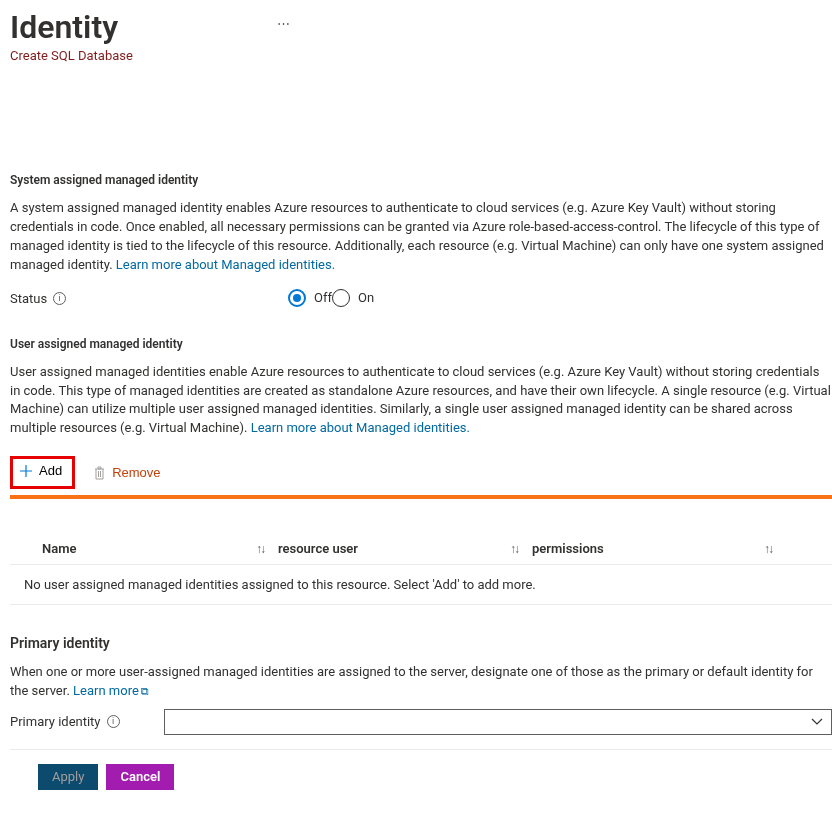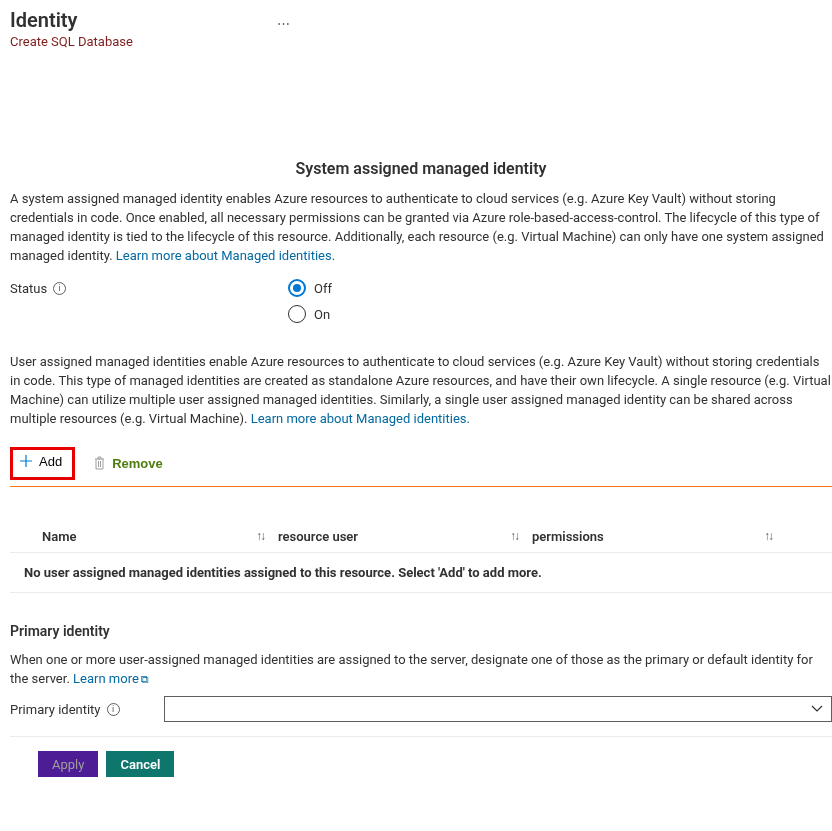--- a/index.html
+++ b/index.html
@@ -4,90 +4,90 @@
   <style>
     * { box-sizing: border-box; margin: 0; padding: 0; }
     body {
       font-family: "Segoe UI", -apple-system, BlinkMacSystemFont, Roboto, sans-serif;
       font-size: 13px;
       color: #323130;
       background: #ffffff;
       width: 832px;
       padding: 8px 0 0 10px;
     }
-    .page-title { font-size: 20px; font-weight: 600; line-height: 1.2; }
+    .page-title { font-size: 32px; font-weight: 600; line-height: 1.2; }
     .subtitle { font-size: 13px; color: #7f1d1d; margin-top: 2px; }
     .title-row { display: flex; align-items: flex-start; }
     .more-btn { margin-left: 140px; margin-top: 4px; cursor: pointer; padding: 4px; color: #323130; }
 
     .section { margin-top: 110px; }
     .section + .section { margin-top: 30px; }
-    .section-heading { font-size: 16px; font-weight: 600; margin-bottom: 12px; text-align: center; }
+    .section-heading { font-size: 12px; font-weight: 600; margin-bottom: 12px; }
     .section-desc { font-size: 13px; line-height: 1.45; color: #323130; margin-bottom: 14px; }
     .link { color: #0369a1; text-decoration: none; cursor: pointer; }
 
-    .field-row { display: flex; align-items: flex-start; margin-top: 8px; }
+    .field-row { display: flex; align-items: center; margin-top: 8px; }
     .field-label { font-size: 13px; display: flex; align-items: center; width: 278px; gap: 6px; padding-top: 2px; }
     .info-icon {
       width: 13px; height: 13px; border: 1px solid #605e5c; border-radius: 50%;
       display: inline-flex; align-items: center; justify-content: center;
       font-size: 9px; color: #605e5c; line-height: 1;
     }
-    .radio-group { display: flex; flex-direction: column; gap: 8px; }
+    .radio-group { display: flex; flex-direction: row; }
     .radio-item { display: flex; align-items: center; gap: 8px; cursor: pointer; }
     .radio-circle {
       width: 18px; height: 18px; border-radius: 50%; border: 1px solid #323130;
       display: flex; align-items: center; justify-content: center;
     }
     .radio-circle.selected { border: 2px solid #0078d4; }
     .radio-dot { width: 8px; height: 8px; border-radius: 50%; background: #0078d4; }
 
     .toolbar {
       display: flex; align-items: center; gap: 12px; margin-top: 18px;
-      border-bottom: 1px solid #f97316; padding-bottom: 6px;
+      border-bottom: 4px solid #f97316; padding-bottom: 6px;
     }
     .tool-btn {
       display: flex; align-items: center; gap: 6px; font-size: 13px;
       background: none; border: none; cursor: pointer; padding: 4px 6px;
     }
     .tool-btn .plus-icon { color: #0078d4; }
-    .tool-btn.disabled { color: #4d7c0f; cursor: default; font-weight: bold; }
+    .tool-btn.disabled { color: #c2410c; cursor: default; }
     .tool-btn.disabled svg { stroke: #a19f9d; fill: none; }
     .highlight-box { border: 3px solid #e60000; padding: 0 4px 4px 0; }
 
     .table { margin-top: 42px; }
     .thead { display: flex; border-bottom: 1px solid #edebe9; padding: 0 0 8px 32px; }
     .th { font-size: 13px; font-weight: 600; display: flex; align-items: center; justify-content: space-between; padding-right: 14px; }
     .col-name { width: 236px; }
     .col-rg { width: 254px; }
     .col-sub { width: 254px; }
     .sort-icon { color: #605e5c; font-size: 12px; letter-spacing: -2px; }
-    .empty-row { padding: 12px 8px 12px 14px; font-size: 13px; color: #323130; border-bottom: 1px solid #edebe9; font-weight: bold; }
+    .empty-row { padding: 12px 8px 12px 14px; font-size: 13px; color: #323130; border-bottom: 1px solid #edebe9; }
 
     .primary-section { margin-top: 30px; }
     .primary-heading { font-size: 14px; font-weight: 600; margin-bottom: 12px; }
     .primary-desc { font-size: 13px; line-height: 1.45; margin-bottom: 8px; }
     .ext-icon { font-size: 11px; margin-left: 2px; }
 
     .select-row { display: flex; align-items: center; gap: 6px; border-bottom: 1px solid #edebe9; padding-bottom: 14px; }
     .select-label { font-size: 13px; width: 148px; display: flex; align-items: center; gap: 6px; }
     .select-input {
       flex: 1; height: 26px; border: 1px solid #605e5c; background: #fff;
       display: flex; align-items: center; justify-content: flex-end; padding: 0 8px;
       cursor: pointer;
     }
     .chev { font-size: 12px; color: #323130; }
 
     .footer { display: flex; gap: 8px; margin-top: 14px; padding-left: 28px; }
     .btn {
       height: 26px; padding: 0 14px; font-size: 13px; border: none;
       cursor: pointer; font-family: inherit;
     }
-    .btn.apply { background: #4c1d95; color: #a19f9d; cursor: default; }
-    .btn.cancel { background: #0f766e; color: #fff; font-weight: 600; }
+    .btn.apply { background: #0c4a6e; color: #a19f9d; cursor: default; }
+    .btn.cancel { background: #a21caf; color: #fff; font-weight: 600; }
   </style>
 </head>
 <body>
 
 <div class="title-row">
   <div>
     <div class="page-title">Identity</div>
     <div class="subtitle">Create SQL Database</div>
   </div>
   <div class="more-btn">
@@ -114,20 +114,21 @@
       </div>
       <div class="radio-item">
         <span class="radio-circle"></span>
         <span>On</span>
       </div>
     </div>
   </div>
 </div>
 
 <div class="section">
+  <div class="section-heading">User assigned managed identity</div>
   <div class="section-desc">
     <span>User assigned managed identities enable Azure resources to authenticate to cloud services (e.g. Azure Key Vault) without storing credentials in code. This type of managed identities are created as standalone Azure resources, and have their own lifecycle. A single resource (e.g. Virtual Machine) can utilize multiple user assigned managed identities. Similarly, a single user assigned managed identity can be shared across multiple resources (e.g. Virtual Machine). </span><a class="link">Learn more about Managed identities.</a>
   </div>
 
   <div class="toolbar">
     <span class="highlight-box">
       <button class="tool-btn">
         <svg class="plus-icon" width="14" height="14" viewBox="0 0 14 14">
             <path d="M7 1 L7 13 M1 7 L13 7" stroke="#0078d4" stroke-width="1.2"></path>
           </svg>

